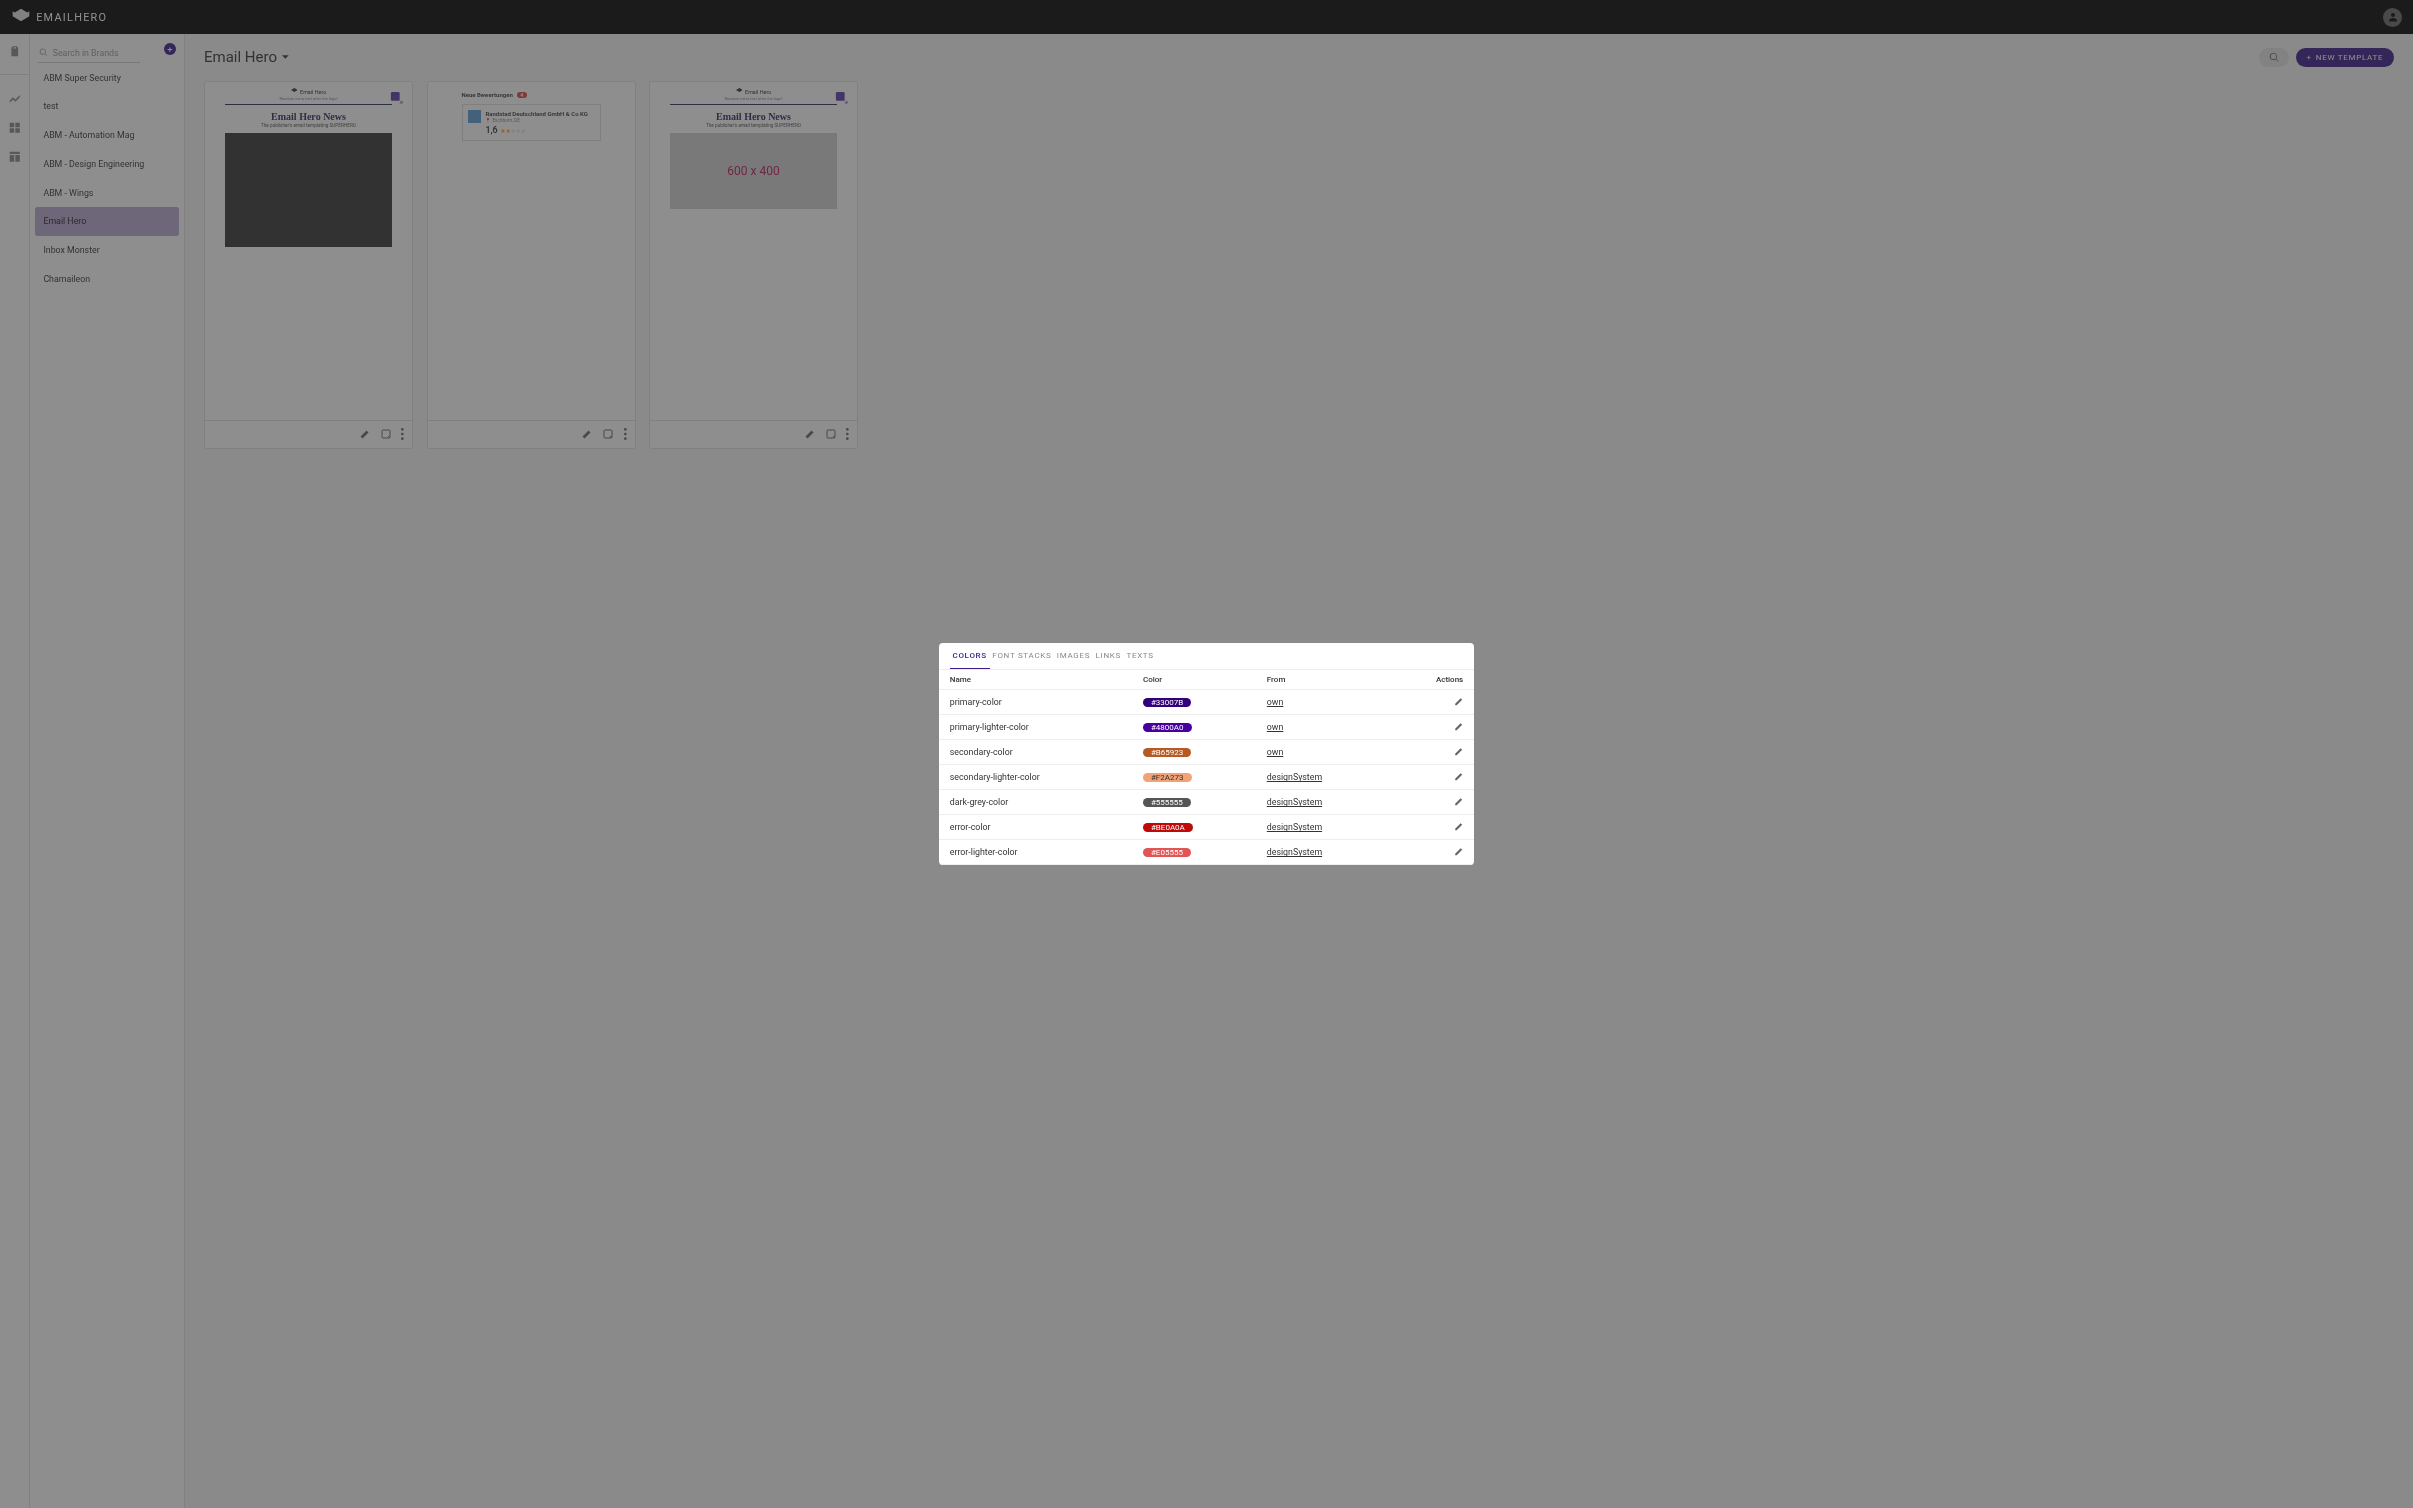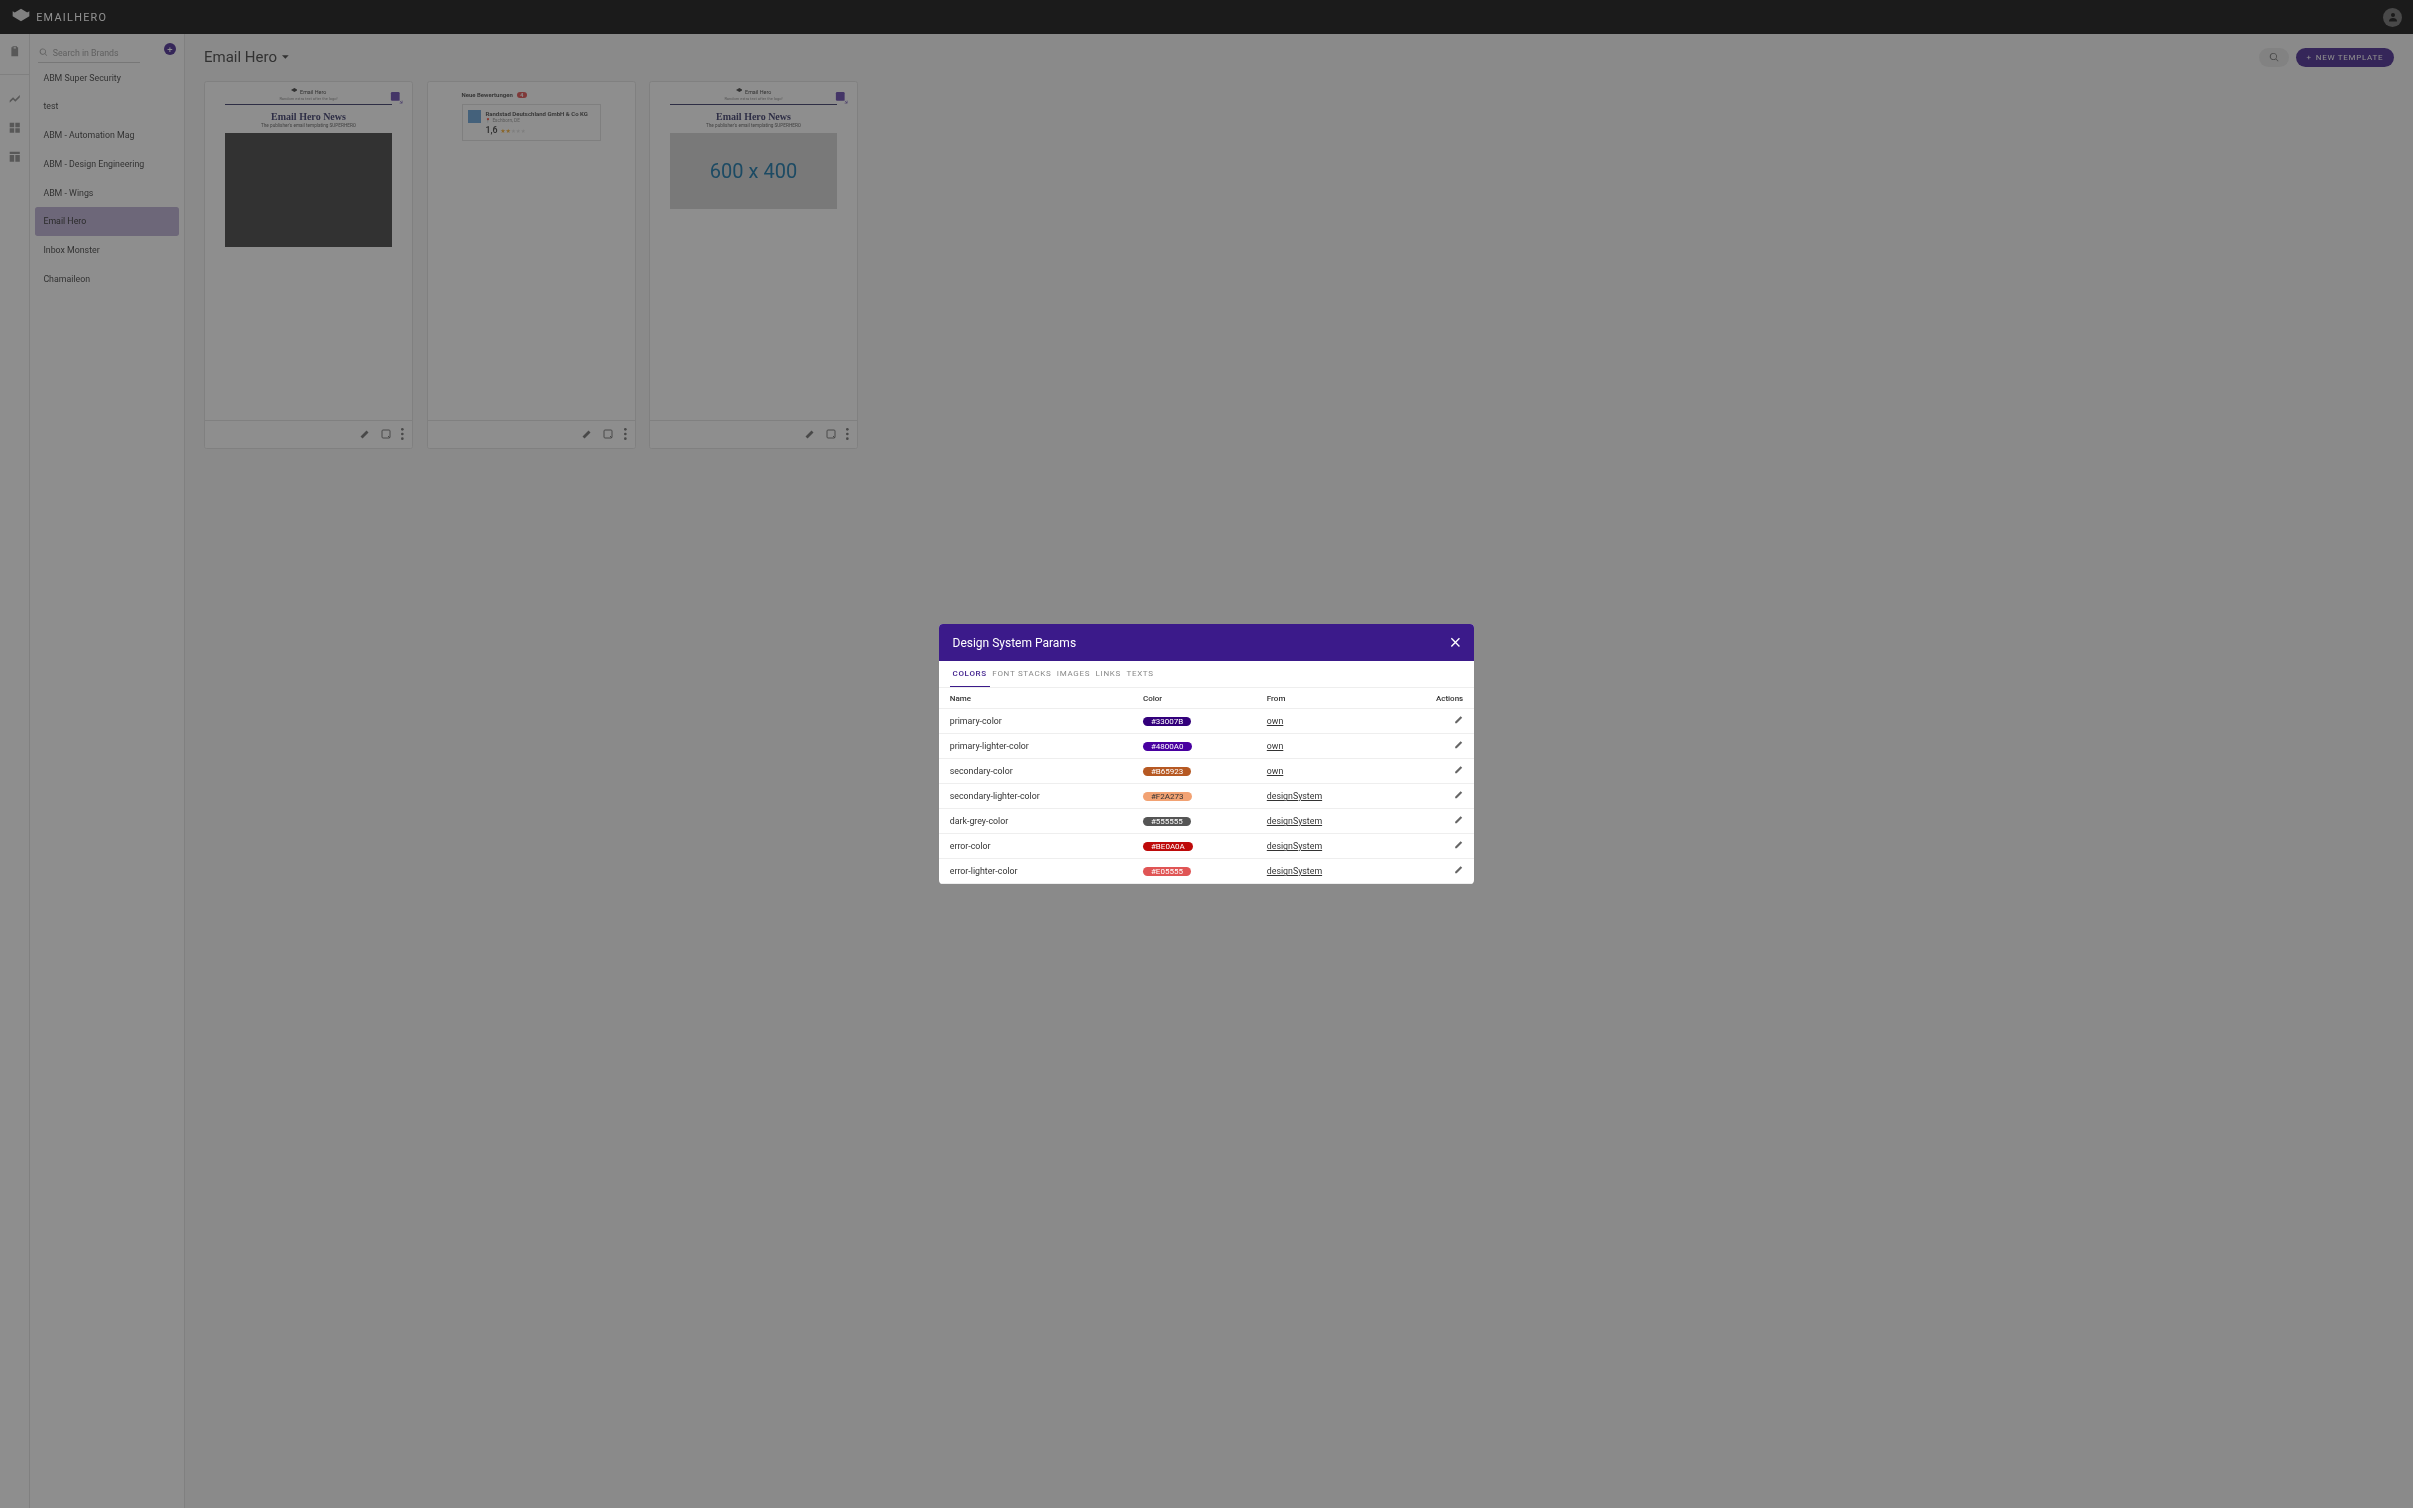--- a/index.html
+++ b/index.html
@@ -29,21 +29,21 @@
 .new-template-btn{background:#3b1a8a;color:#fff;border:none;padding:5.4px 10.8px;border-radius:10.8px;font-size:8px;letter-spacing:0.7px;display:flex;align-items:center;gap:4px;cursor:pointer}
 .templates{display:flex;gap:13.5px}
 .template-card{width:209px;height:368px;background:#fff;border:0.7px solid #e0e0e0;border-radius:2.7px;position:relative;overflow:hidden}
 .card-footer{position:absolute;bottom:0;left:0;right:0;height:28px;border-top:0.7px solid #e0e0e0;display:flex;align-items:center;justify-content:flex-end;padding:0 8px;gap:9.4px;background:#fff}
 .card-badge{position:absolute;top:8px;right:8px;width:15px;height:15px;fill:#5b3ba8}
 .email-preview{padding:6.7px 20px;font-size:5.4px;text-align:center;color:#333}
 .email-logo{display:flex;align-items:center;justify-content:center;gap:2.7px;margin-bottom:1.3px}
 .email-title{font-family:Georgia,serif;font-size:10px;font-weight:700;color:#2a2a5e;margin:5.4px 0 1.3px}
 .email-sub{font-size:4.7px;color:#555;margin-bottom:5.4px}
 .email-hr{border:none;border-top:0.7px solid #2a2a5e;margin:2.7px 0}
-.email-imgph{background:#d0d0d0;height:76px;display:flex;align-items:center;justify-content:center;font-size:20px;color:#0369a1;margin:2.7px 0}
+.email-imgph{background:#d0d0d0;height:76px;display:flex;align-items:center;justify-content:center;font-size:12px;color:#be185d;margin:2.7px 0}
 .review-header{display:flex;align-items:center;gap:4px;font-size:6px;font-weight:600;margin-bottom:5.4px}
 .review-count{background:#d44;color:#fff;border-radius:5.4px;padding:0 3.4px;font-size:5.4px}
 .review-box{border:0.7px solid #ddd;padding:5.4px;text-align:left;font-size:5.4px}
 .review-box .company{font-weight:600;font-size:6px}
 .review-box .loc{color:#888;font-size:4.7px;margin:1.3px 0}
 .review-box .score{font-size:8.8px;font-weight:600;display:inline-block;margin-right:2.7px}
 .stars{color:#f5a623;font-size:6px}
 .overlay{position:fixed;inset:0;background:rgba(50,50,50,0.55);display:flex;align-items:center;justify-content:center;z-index:100}
 .modal{width:535px;background:#fff;border-radius:4px;overflow:hidden;display:flex;flex-direction:column;max-height:304px}
 .modal-header{background:#3b1a8a;color:#fff;padding:10.8px 13.5px;display:flex;justify-content:space-between;align-items:center}
@@ -241,28 +241,20 @@
               <circle cx="2" cy="16" r="2"></circle>
             </svg>
           </div>
         </div>
       </div>
   </div>
 </div>
 
 <div class="overlay">
   <div class="modal">
-    <div class="modal-header">
-      <h2>Design System Params</h2>
-      <button class="close-x">
-        <svg width="10.8" height="10.8" viewBox="0 0 16 16" fill="#fff">
-            <path d="M2 2l12 12M14 2L2 14" stroke="#fff" stroke-width="2"></path>
-          </svg>
-      </button>
-    </div>
     <div class="modal-tabs" id="modal-tabs">
         <div class="modal-tab active">COLORS</div>
         <div class="modal-tab">FONT STACKS</div>
         <div class="modal-tab">IMAGES</div>
         <div class="modal-tab">LINKS</div>
         <div class="modal-tab">TEXTS</div>
       </div>
     <div class="modal-body">
       <table class="table">
         <thead>

